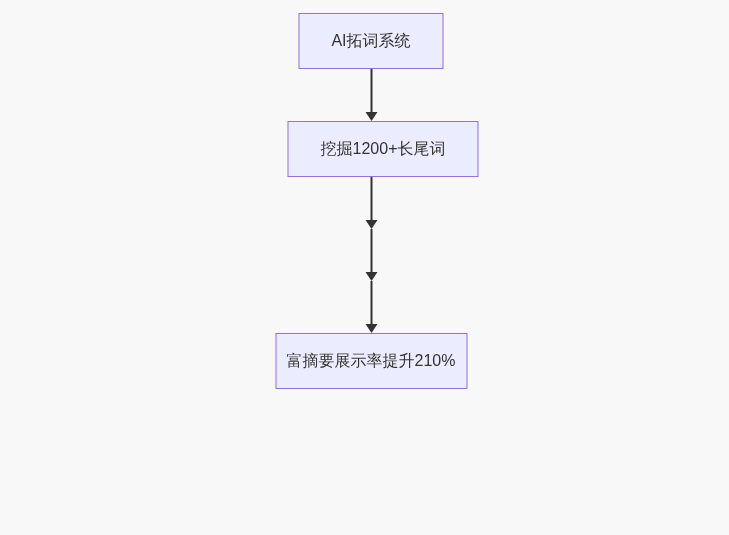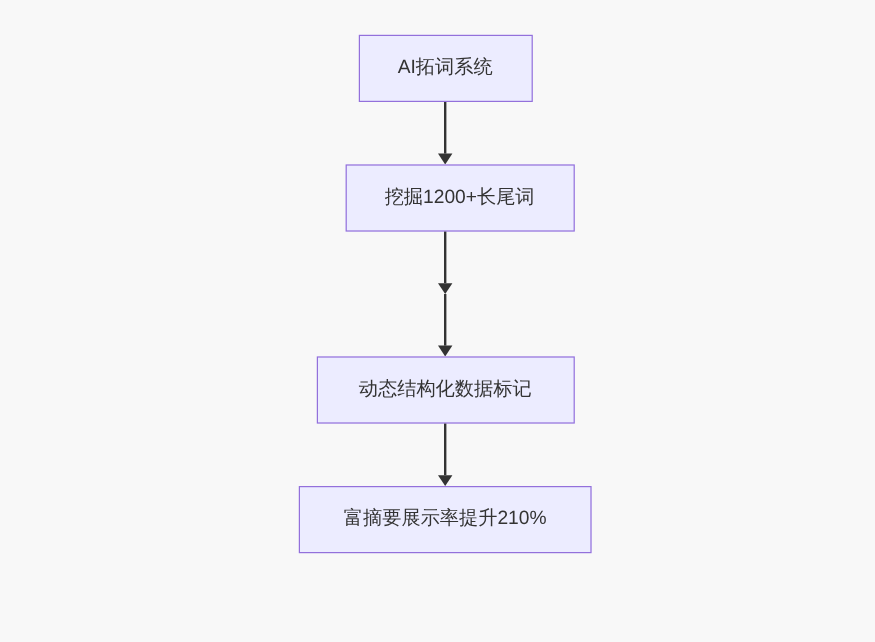--- a/index.html
+++ b/index.html
@@ -9,21 +9,21 @@
   body {
     width: 729px;
     height: 535px;
     background: #f8f8f8;
     font-family: "Liberation Sans", "DejaVu Sans", sans-serif;
     overflow: hidden;
     position: relative;
   }
   .flowchart {
     position: absolute;
-    top: 29px;
+    top: 13px;
     left: 371px;
     transform: translateX(-50%);
     display: flex;
     flex-direction: column;
     align-items: center;
   }
   .node {
     height: 56px;
     box-sizing: border-box;
     display: flex;
@@ -35,21 +35,21 @@
     font-size: 16px;
     line-height: 1;
     white-space: nowrap;
     text-align: center;
   }
   
   .node.n0 { width: 145px; }
   .node.n1 { width: 191px; margin-left: 24px; }
   .node.n2 { width: 221px; }
   .node.n3 { width: 215px; }
-  .node.n4 { width: 244px; }
+  .node.n4 { width: 192px; }
 
   .arrow {
     height: 52px;
     display: flex;
     flex-direction: column;
     align-items: center;
   }
   .arrow .shaft {
     width: 2px;
     flex: 1 1 auto;
@@ -85,23 +85,20 @@
     <div class="shaft"></div>
     <div class="head"></div>
   </div>
 
 
   <div class="arrow">
     <div class="shaft"></div>
     <div class="head"></div>
   </div>
 
-  <div class="node n3">
-    <span>动态结构化数据标记</span>
-  </div>
 
   <div class="arrow">
     <div class="shaft"></div>
     <div class="head"></div>
   </div>
 
   <div class="node n4">
     <span>富摘要展示率提升210%</span>
   </div>
 

